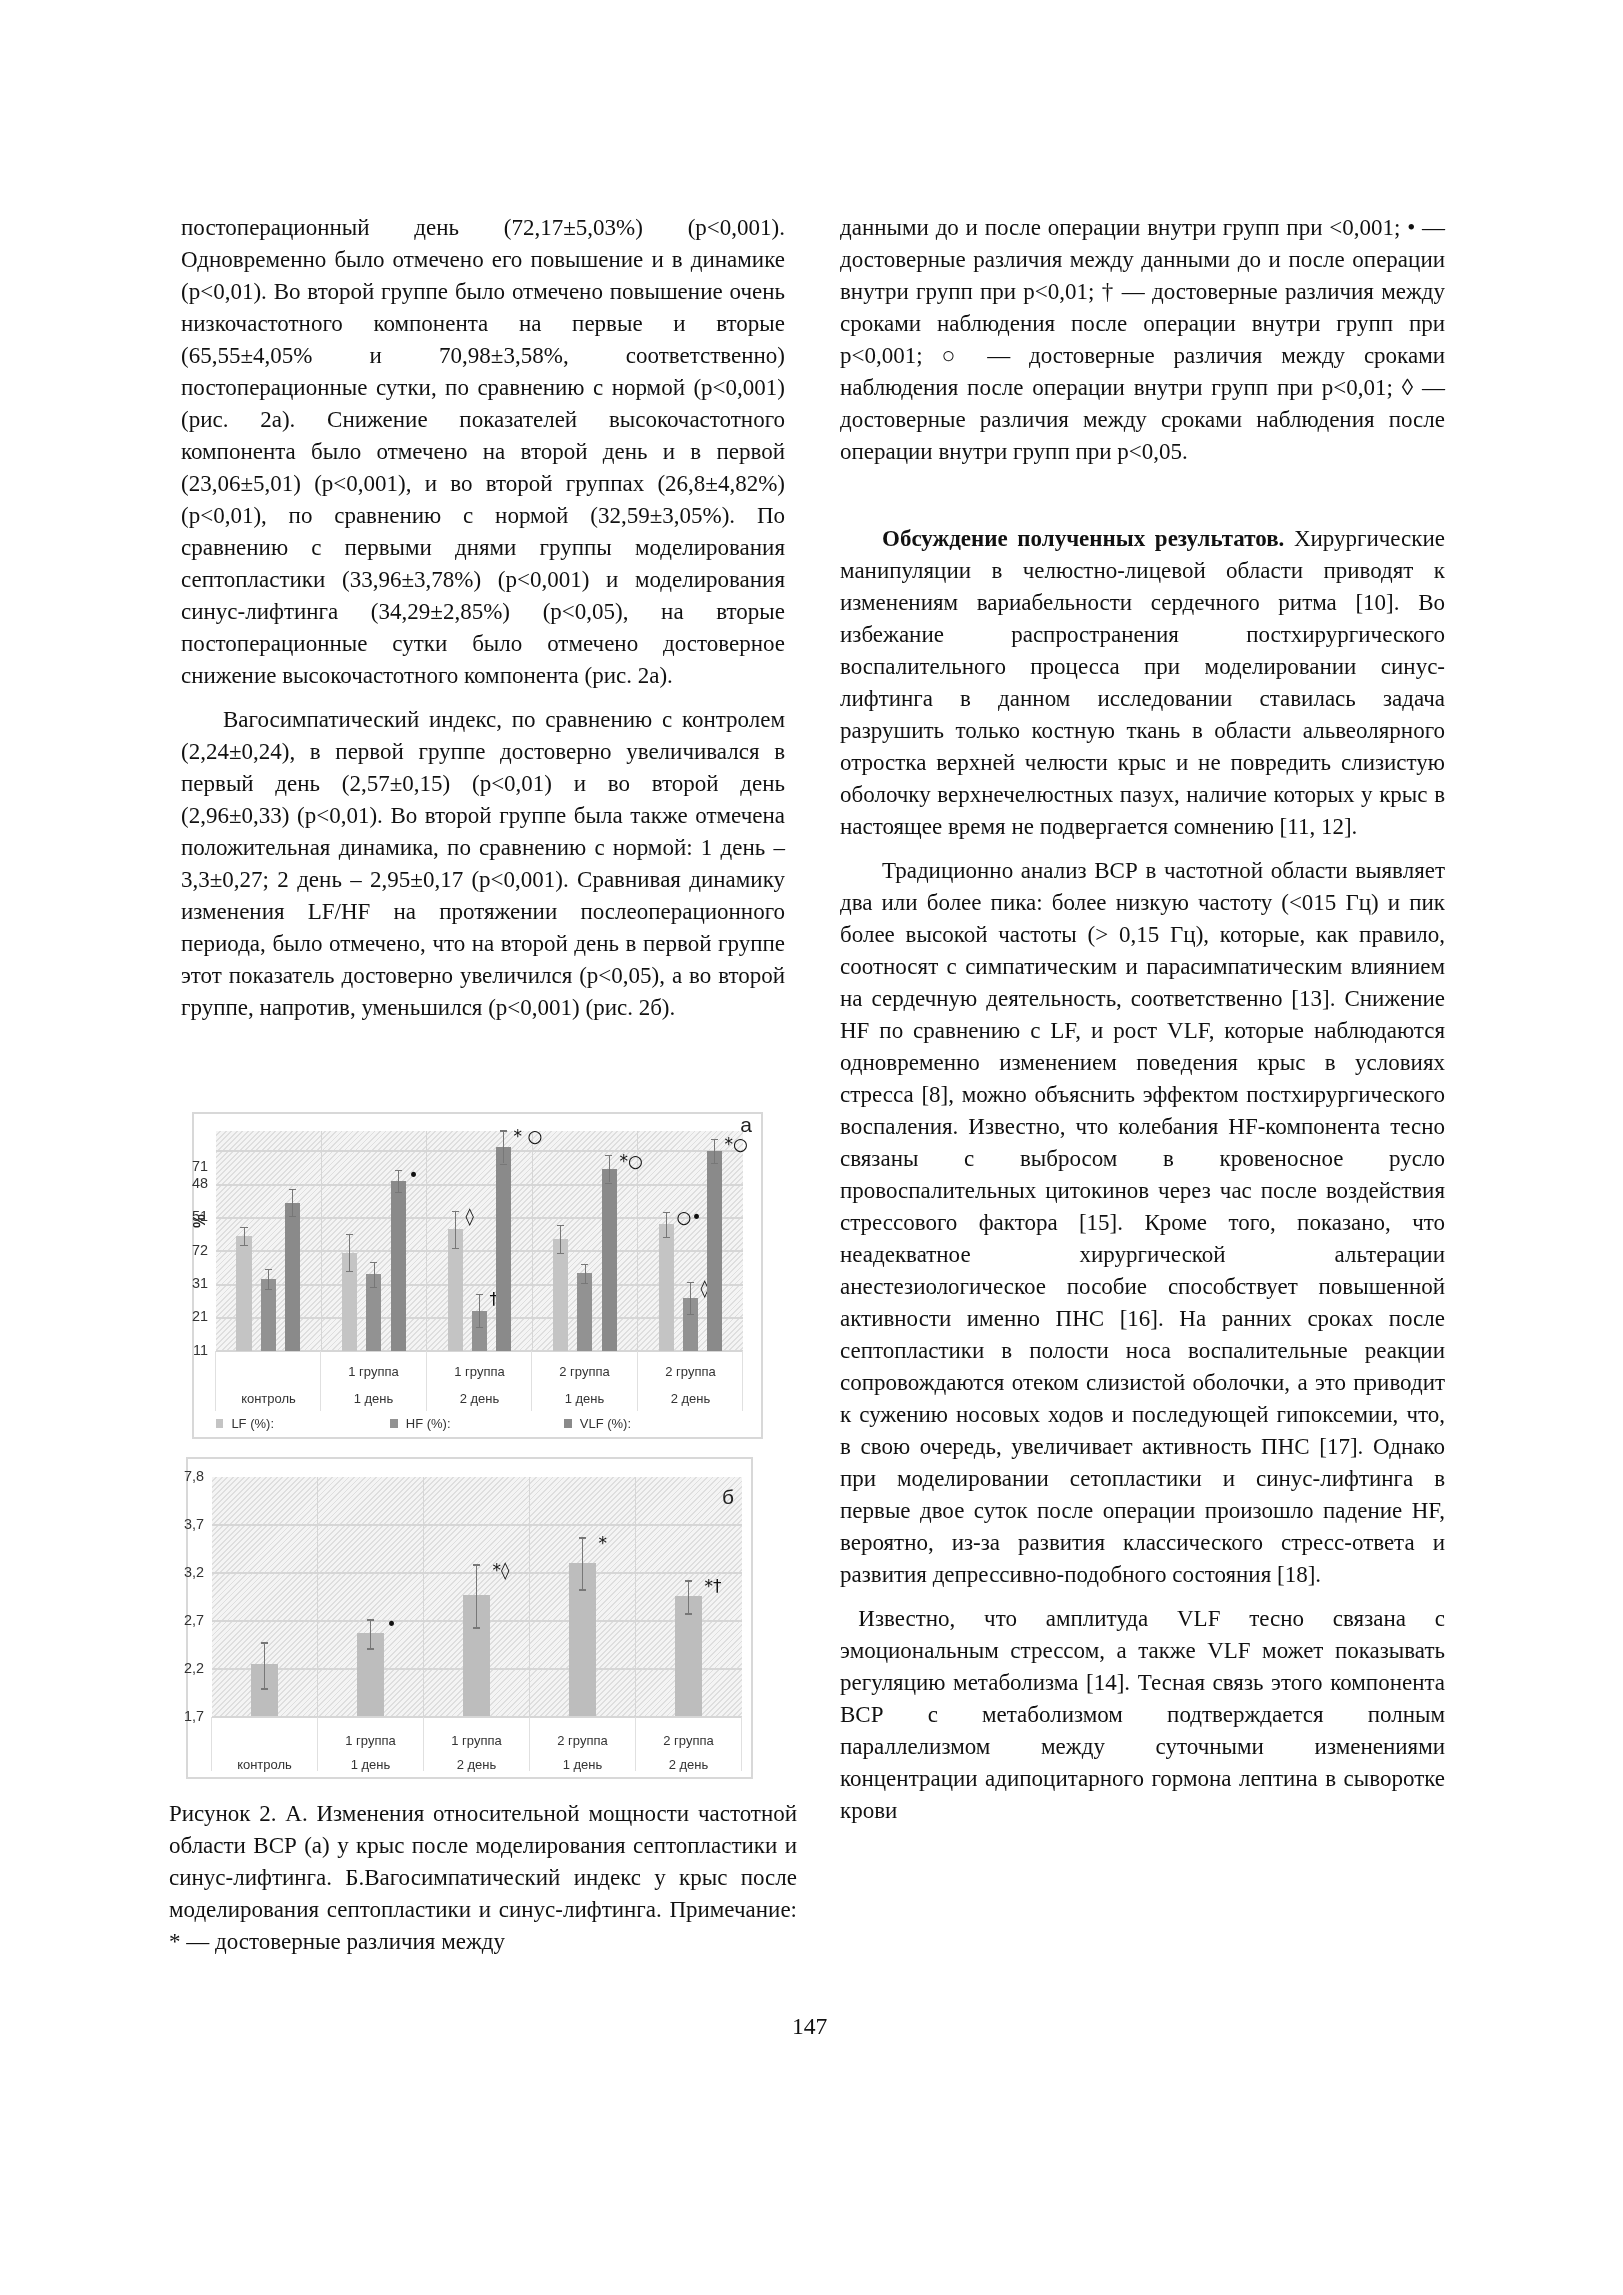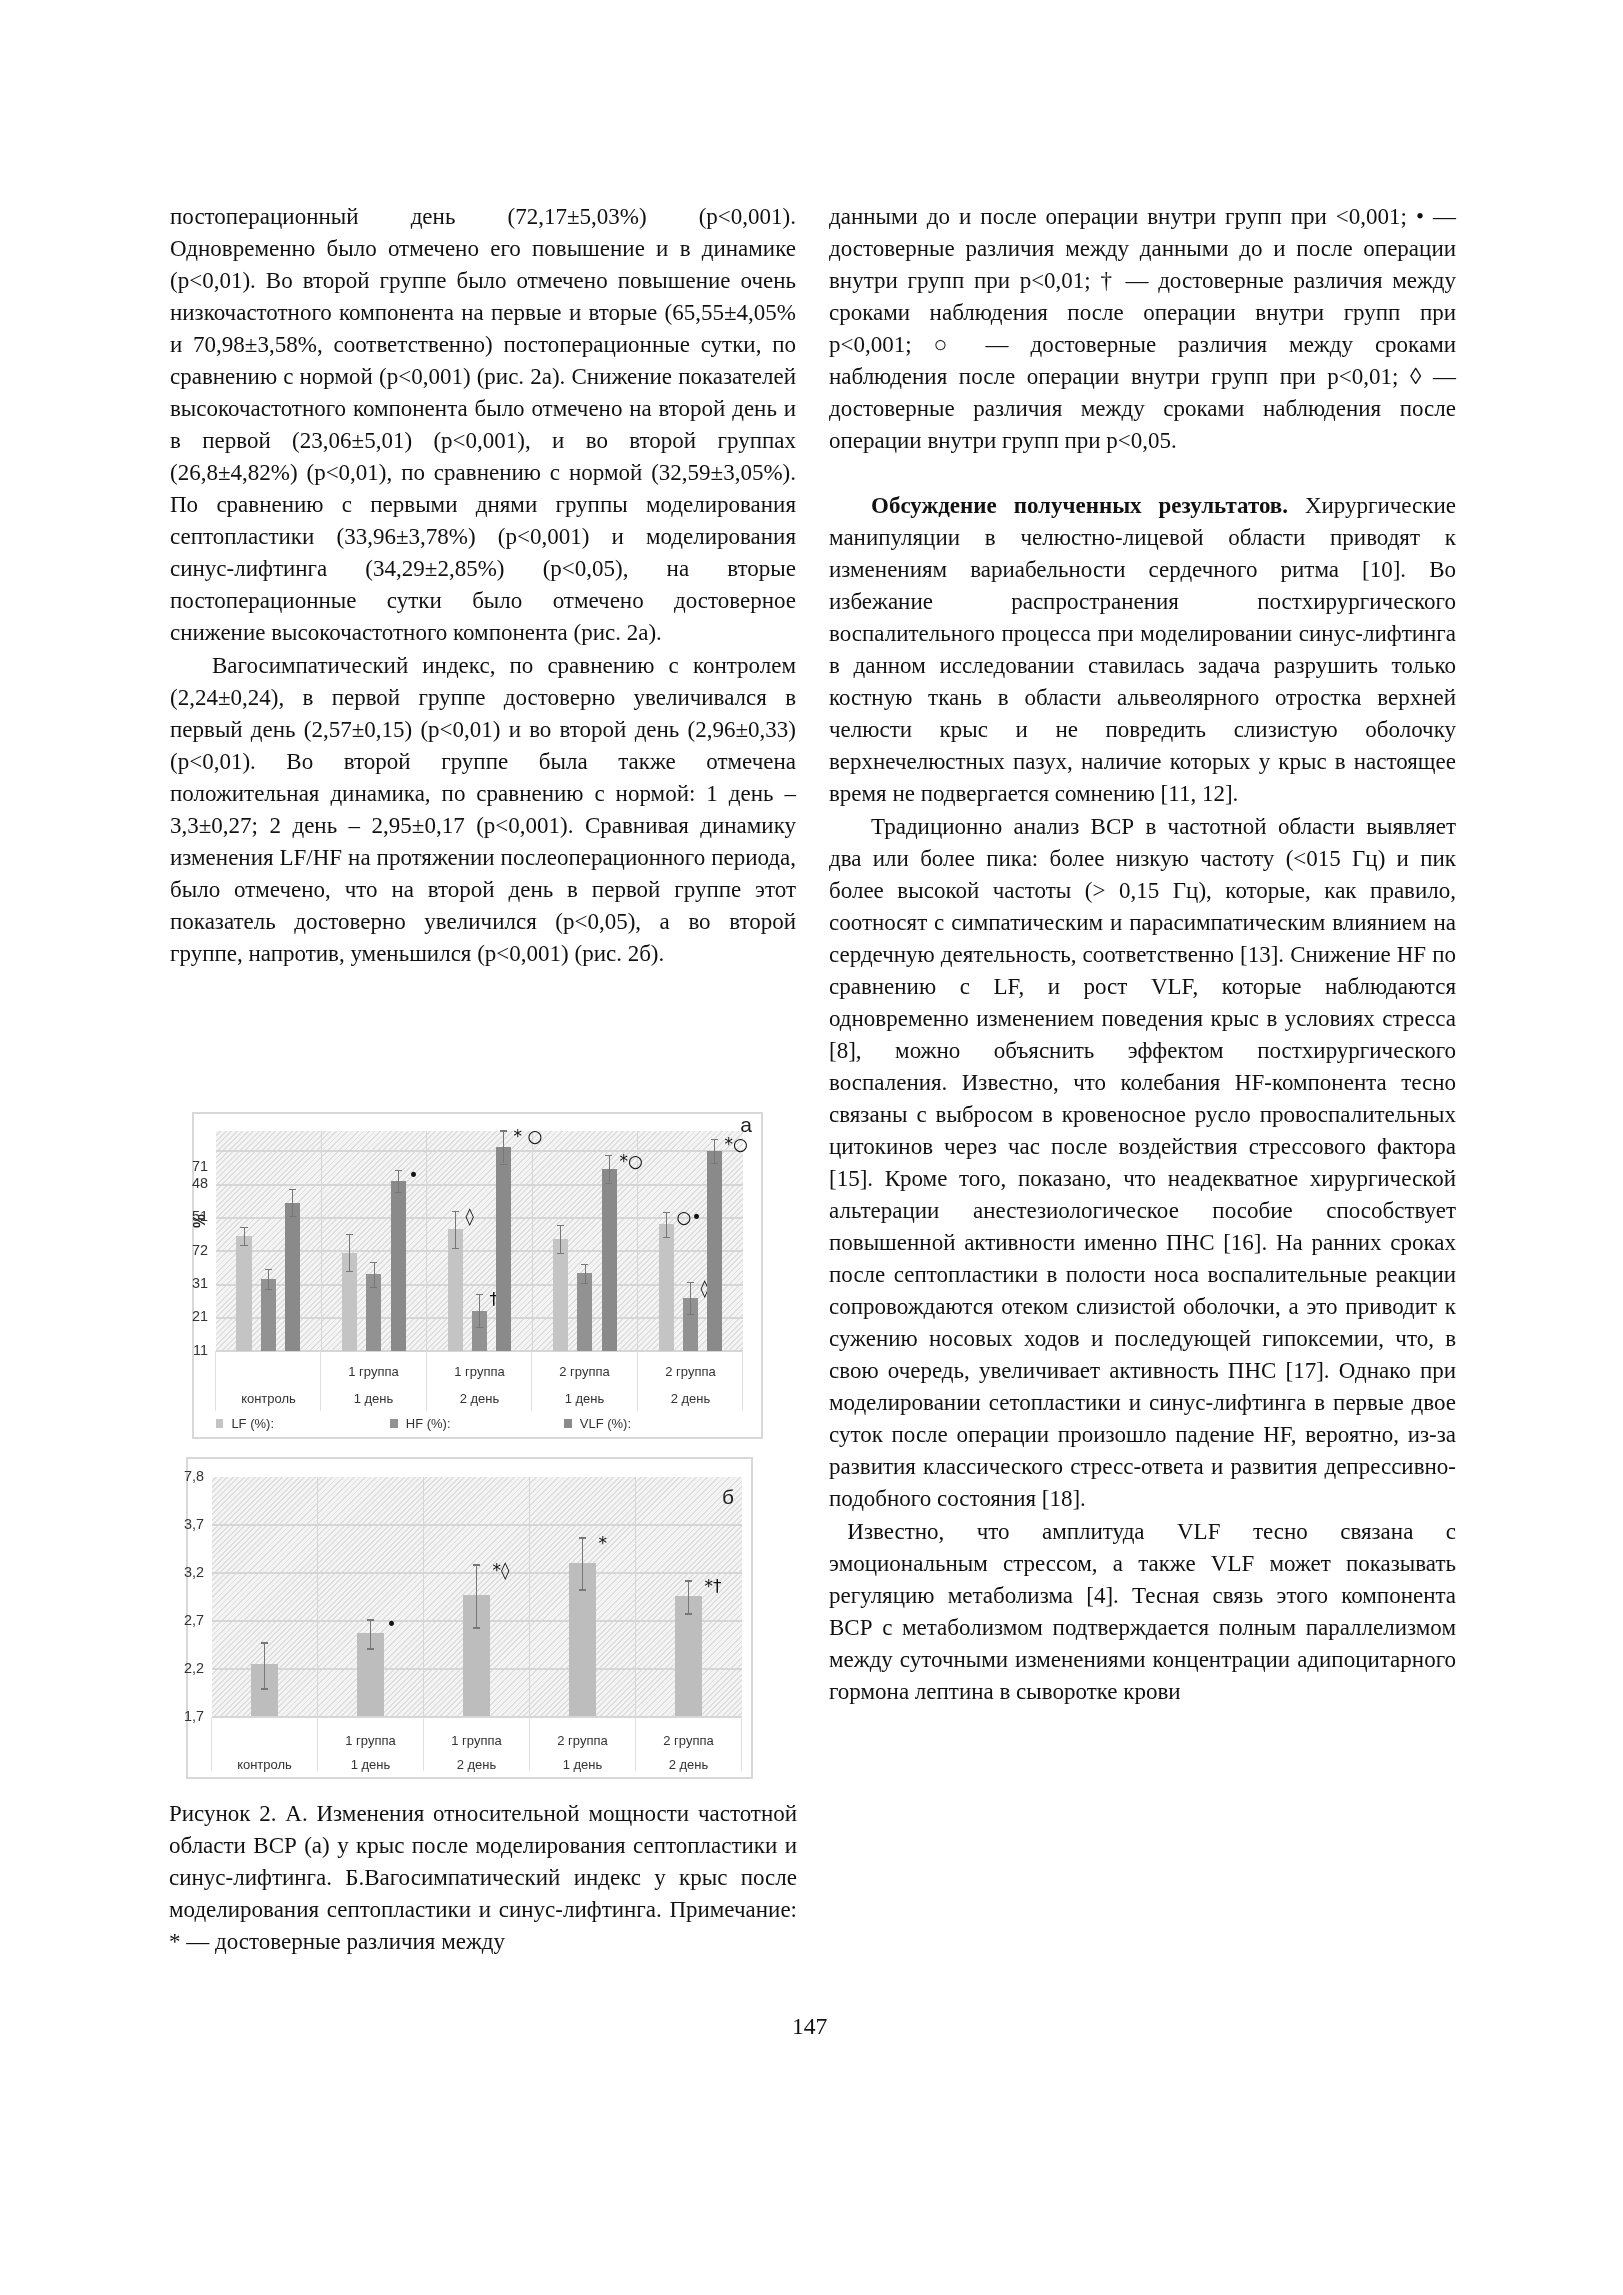--- a/index.html
+++ b/index.html
@@ -1,19 +1,19 @@
 <!DOCTYPE html>
 <html style="font-size:10.5px"><head>
 <meta charset="utf-8">
 <style>
   html, body { margin:0; padding:0; background:#fff; }
   body { width:1623px; height:2295px; position:relative; overflow:hidden;
          font-family:"Liberation Serif", "DejaVu Serif", serif; color:#111; }
   .col { position:absolute; font-size:23px; line-height:32px; text-align:justify; }
-  .col p { margin:1px; }
+  .col p { margin:12px; }
   .col p.indent { text-indent:42px; }
   .col p.indent-small { text-indent:18.3px; }
   #col-left { left:169px; top:200px; width:628px; }
   #col-right { left:828px; top:200px; width:629px; }
   .bold { font-weight:bold; }
   .spacer { height:31px; }
 
   .chart-frame { position:absolute; border:2px solid #d8d8d8; background:#fff; box-sizing:border-box; }
   #chart-a { left:192px; top:1112px; width:571px; height:327px; }
   #chart-b { left:186px; top:1457px; width:567px; height:322px; }
@@ -236,17 +236,17 @@
     <div class="catsep" style="left: 553px; top: 258px; height: 54px;"></div>
   </div>
 
 <div id="caption">Рисунок 2. А. Изменения относительной мощности частотной области ВСР (а) у крыс после моделирования септопластики и синус-лифтинга. Б.Вагосимпатический индекс у крыс после моделирования септопластики и синус-лифтинга. Примечание: * — достоверные различия между</div>
 
 <div id="col-right" class="col">
   <p>данными до и после операции внутри групп при &lt;0,001; • — достоверные различия между данными до и после операции внутри групп при р&lt;0,01; † — достоверные различия между сроками наблюдения после операции внутри групп при р&lt;0,001; ○ — достоверные различия между сроками наблюдения после операции внутри групп при р&lt;0,01; ◊ — достоверные различия между сроками наблюдения после операции внутри групп при р&lt;0,05.</p>
   <div class="spacer"></div>
   <p class="indent"><span class="bold">Обсуждение полученных результатов.</span><span> Хирургические манипуляции в челюстно-лицевой области приводят к изменениям вариабельности сердечного ритма [10]. Во избежание распространения постхирургического воспалительного процесса при моделировании синус-лифтинга в данном исследовании ставилась задача разрушить только костную ткань в области альвеолярного отростка верхней челюсти крыс и не повредить слизистую оболочку верхнечелюстных пазух, наличие которых у крыс в настоящее время не подвергается сомнению [11, 12].</span></p>
   <p class="indent">Традиционно анализ ВСР в частотной области выявляет два или более пика: более низкую частоту (&lt;015 Гц) и пик более высокой частоты (&gt; 0,15 Гц), которые, как правило, соотносят с симпатическим и парасимпатическим влиянием на сердечную деятельность, соответственно [13]. Снижение HF по сравнению с LF, и рост VLF, которые наблюдаются одновременно изменением поведения крыс в условиях стресса [8], можно объяснить эффектом постхирургического воспаления. Известно, что колебания HF-компонента тесно связаны с выбросом в кровеносное русло провоспалительных цитокинов через час после воздействия стрессового фактора [15]. Кроме того, показано, что неадекватное хирургической альтерации анестезиологическое пособие способствует повышенной активности именно ПНС [16]. На ранних сроках после септопластики в полости носа воспалительные реакции сопровождаются отеком слизистой оболочки, а это приводит к сужению носовых ходов и последующей гипоксемии, что, в свою очередь, увеличивает активность ПНС [17]. Однако при моделировании сетопластики и синус-лифтинга в первые двое суток после операции произошло падение HF, вероятно, из-за развития классического стресс-ответа и развития депрессивно-подобного состояния [18].</p>
-  <p class="indent-small">Известно, что амплитуда VLF тесно связана с эмоциональным стрессом, а также VLF может показывать регуляцию метаболизма [4]. Тесная связь этого компонента ВСР с метаболизмом подтверждается полным параллелизмом между суточными изменениями концентрации адипоцитарного гормона лептина в сыворотке крови</p>
+  <p class="indent-small">Известно, что амплитуда VLF тесно связана с эмоциональным стрессом, а также VLF может показывать регуляцию метаболизма [14]. Тесная связь этого компонента ВСР с метаболизмом подтверждается полным параллелизмом между суточными изменениями концентрации адипоцитарного гормона лептина в сыворотке крови</p>
 </div>
 
 <div id="page-number">147</div>
 
 
 </body></html>

